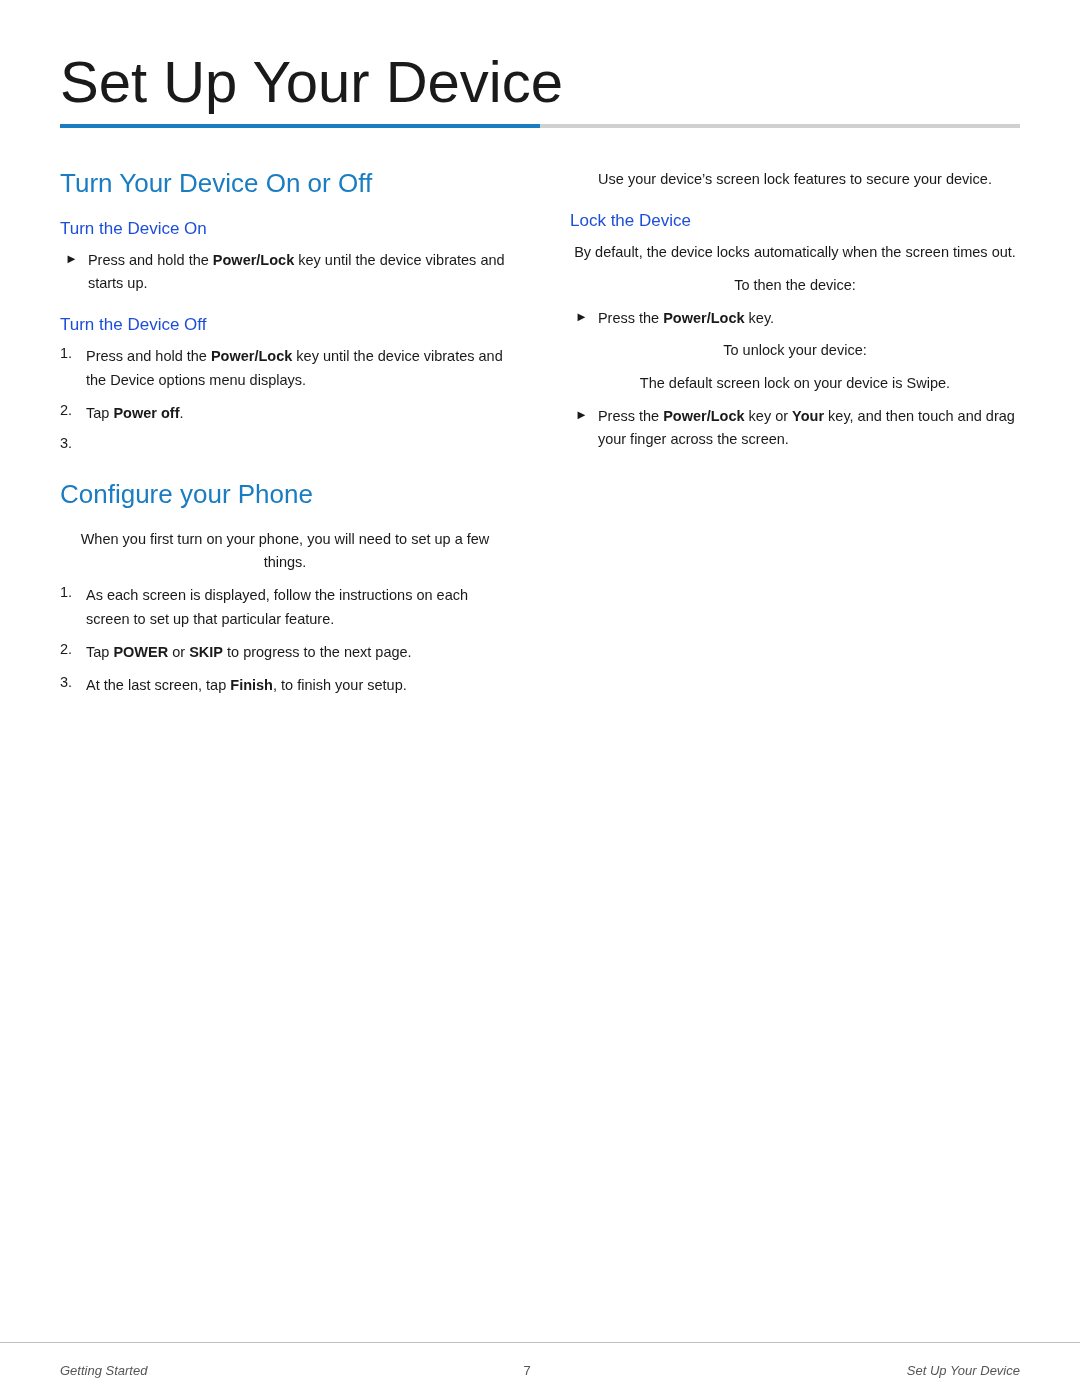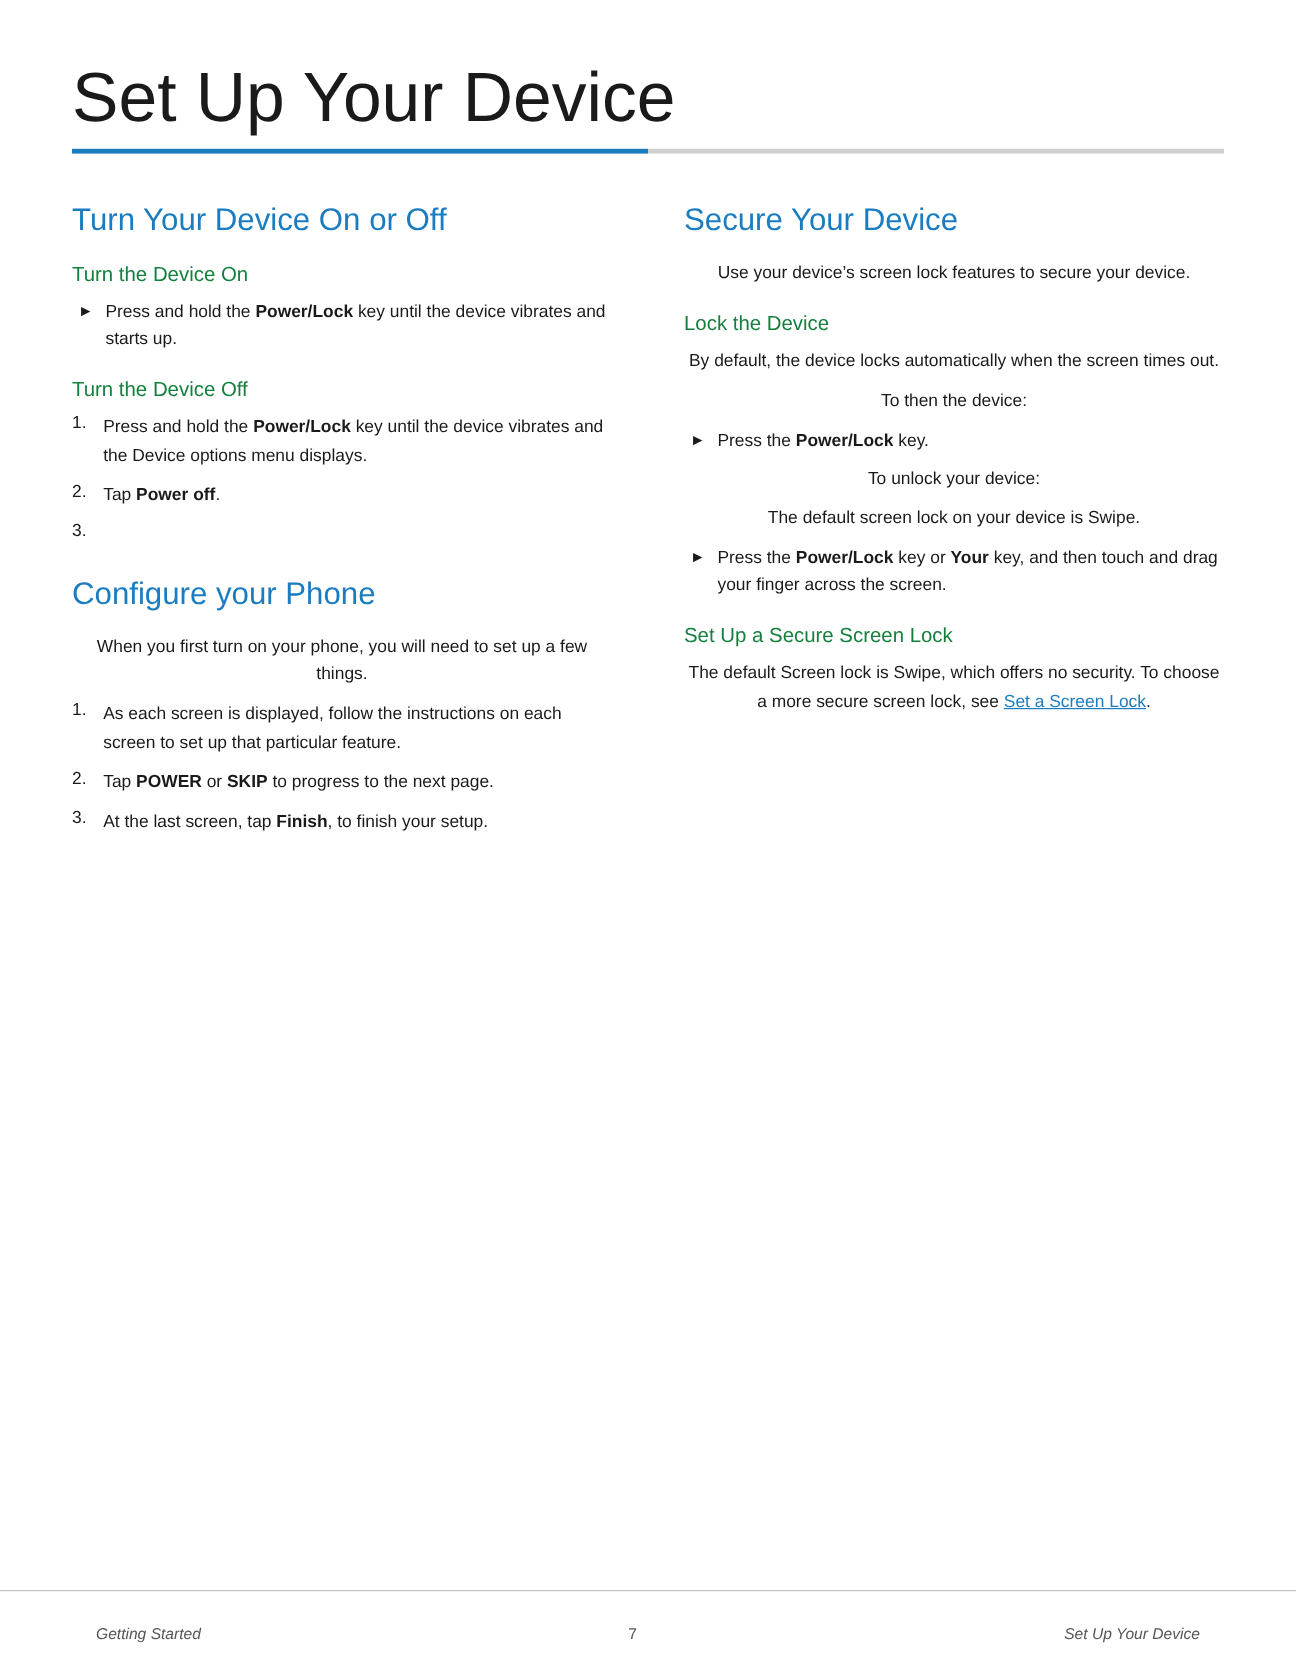--- a/index.html
+++ b/index.html
@@ -54,21 +54,21 @@
       font-size: 26px;
       font-weight: 400;
       color: #1a7cc1;
       margin-bottom: 18px;
       line-height: 1.2;
     }
 
     .subsection-heading {
       font-size: 17px;
       font-weight: 400;
-      color: #15803d;
+      color: #1d4ed8;
       margin-bottom: 10px;
       margin-top: 20px;
     }
 
     .body-text {
       font-size: 14.5px;
       line-height: 1.6;
       color: #1a1a1a;
       margin-bottom: 10px;
       text-align: center;
@@ -130,26 +130,26 @@
 
     .section-block {
       margin-bottom: 28px;
     }
 
     .footer {
       position: absolute;
       bottom: 0;
       left: 0;
       right: 0;
-      height: 72px;
+      height: 55px;
       border-top: 1px solid #c0c0c0;
       display: flex;
       align-items: center;
       justify-content: space-between;
-      padding: 0 80px;
+      padding: 0 60px;
     }
 
     .footer-left {
       font-size: 13px;
       color: #555;
       font-style: italic;
     }
 
     .footer-center {
       font-size: 13px;
@@ -220,21 +220,20 @@
             <span class="item-text">At the last screen, tap <span class="bold">Finish</span>, to finish your setup.</span>
           </li>
         </ol>
       </div>
 
     </div>
 
     <div class="right-column">
 
       <div class="section-block">
-        <h2 class="section-heading">Secure Your Device</h2>
         <p class="body-text">Use your device’s screen lock features to secure your device.</p>
 
         <div>
           <h3 class="subsection-heading">Lock the Device</h3>
           <p class="body-text">By default, the device locks automatically when the screen times out.</p>
           <p class="body-text">To then the device:</p>
           <div class="bullet-item">
             <span class="bullet-arrow">►</span>
             <span class="bullet-text">Press the <span class="bold">Power/Lock</span> key.</span>
           </div>
@@ -242,24 +241,20 @@
 
         <div>
           <p class="body-text">To unlock your device:</p>
           <p class="body-text">The default screen lock on your device is Swipe.</p>
           <div class="bullet-item">
             <span class="bullet-arrow">►</span>
             <span class="bullet-text">Press the <span class="bold">Power/Lock</span> key or <span class="bold">Your</span> key, and then touch and drag your finger across the screen.</span>
           </div>
         </div>
 
-        <div>
-          <h3 class="subsection-heading">Set Up a Secure Screen Lock</h3>
-          <p class="body-text">The default Screen lock is Swipe, which offers no security. To choose a more secure screen lock, see <a class="link-text" href="#">Set a Screen Lock</a>.</p>
-        </div>
 
       </div>
 
     </div>
 
   </div>
 
 </div>
 
 <div class="footer">

